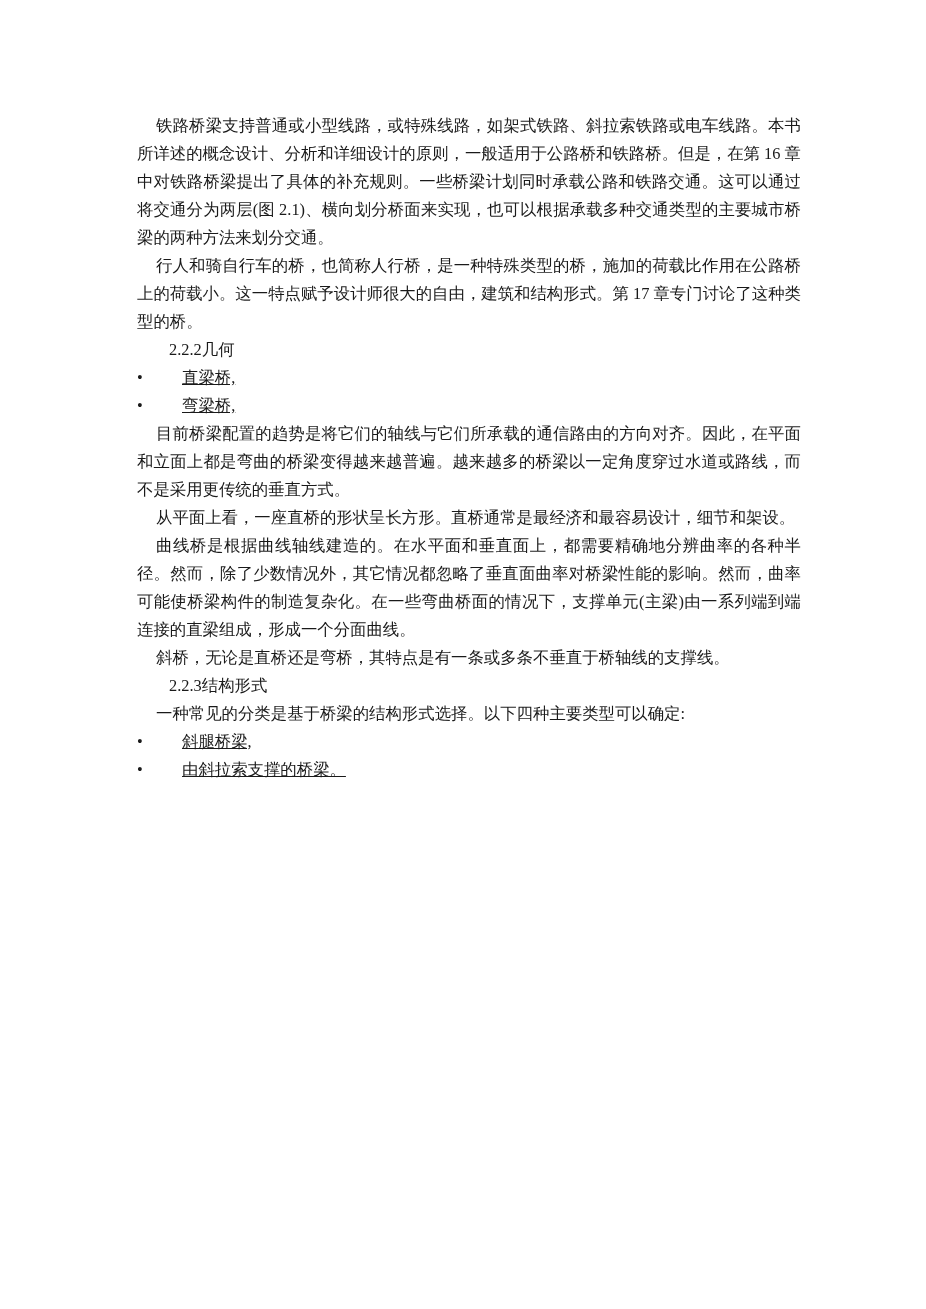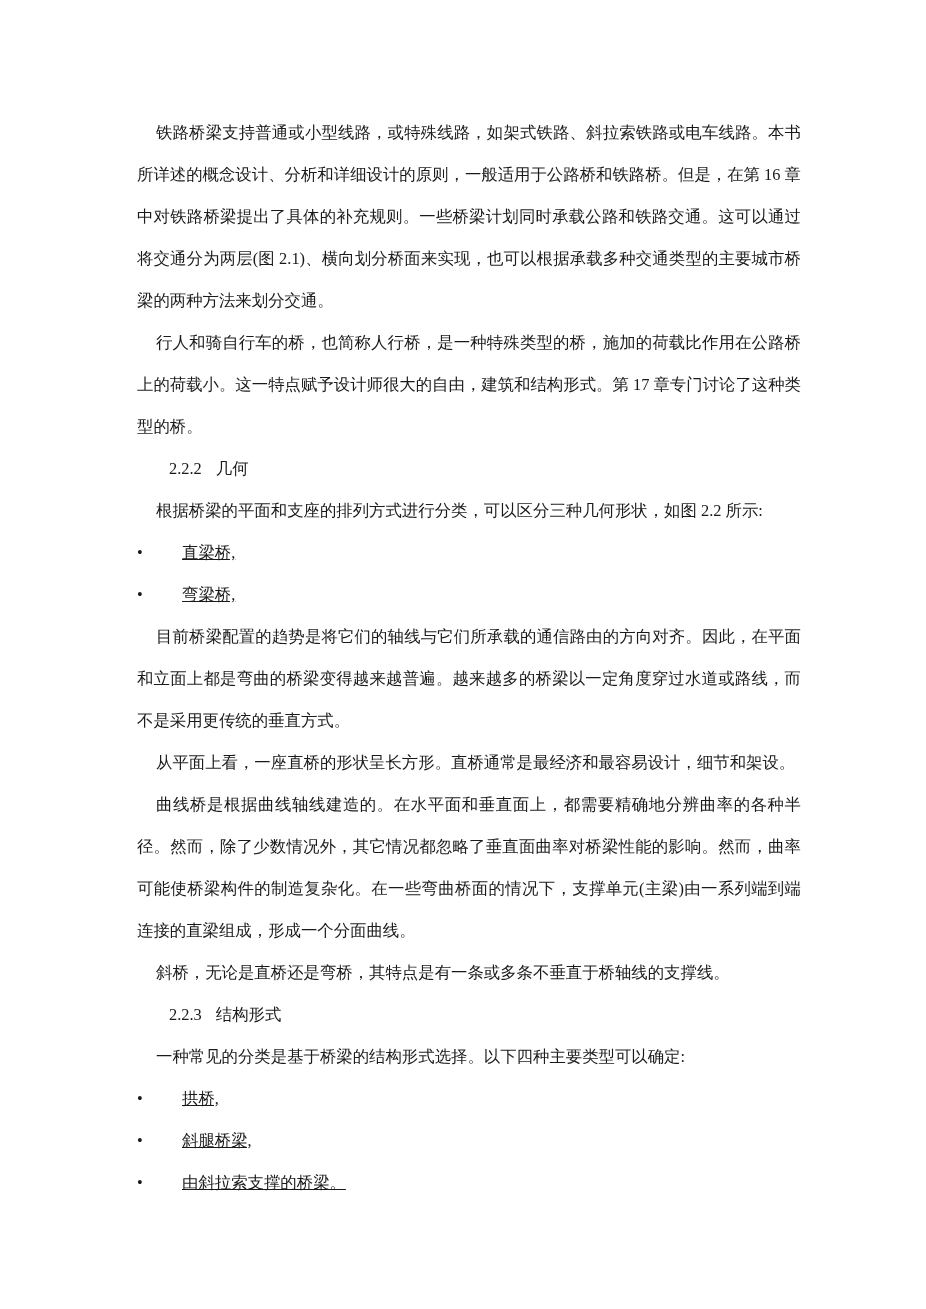--- a/index.html
+++ b/index.html
@@ -10,45 +10,43 @@
     background:#ffffff;
     overflow:hidden;
   }
   .content{
     position:absolute;
     left:137px;
     top:112px;
     width:664px;
     font-family:"Liberation Serif","DejaVu Serif",serif;
     font-size:16.4px;
-    line-height:42px;
+    line-height:28px;
     color:#1a1a1a;
     text-align:justify;
   }
   .content p{margin:0;padding:0;}
   .para{text-indent:19px;}
   .heading{text-indent:32px;}
-  .h-num{margin-right:14px;}
+  .h-num{}
   .bullet-line{padding-left:36px;text-indent:0;text-align:left;text-decoration:underline;}
   .bullet-glyph{display:inline-block;width:45px;}
 </style>
 </head>
 <body>
 
 <div class="page">
   <div class="content" id="content">
       <p class="para">铁路桥梁支持普通或小型线路，或特殊线路，如架式铁路、斜拉索铁路或电车线路。本书所详述的概念设计、分析和详细设计的原则，一般适用于公路桥和铁路桥。但是，在第 16 章中对铁路桥梁提出了具体的补充规则。一些桥梁计划同时承载公路和铁路交通。这可以通过将交通分为两层(图 2.1)、横向划分桥面来实现，也可以根据承载多种交通类型的主要城市桥梁的两种方法来划分交通。</p>
       <p class="para">行人和骑自行车的桥，也简称人行桥，是一种特殊类型的桥，施加的荷载比作用在公路桥上的荷载小。这一特点赋予设计师很大的自由，建筑和结构形式。第 17 章专门讨论了这种类型的桥。</p>
       <p class="heading"><span class="h-num">2.2.2</span><span class="h-title">几何</span></p>
-      <p class="para">根据桥梁的平面和支座的排列方式进行分类，可以区分三种几何形状，如图 2.2 所示:</p>
       <p class="bullet-line"><span class="bullet-glyph">•</span><span class="bullet-text">直梁桥,</span></p>
       <p class="bullet-line"><span class="bullet-glyph">•</span><span class="bullet-text">弯梁桥,</span></p>
       <p class="para">目前桥梁配置的趋势是将它们的轴线与它们所承载的通信路由的方向对齐。因此，在平面和立面上都是弯曲的桥梁变得越来越普遍。越来越多的桥梁以一定角度穿过水道或路线，而不是采用更传统的垂直方式。</p>
       <p class="para">从平面上看，一座直桥的形状呈长方形。直桥通常是最经济和最容易设计，细节和架设。</p>
       <p class="para">曲线桥是根据曲线轴线建造的。在水平面和垂直面上，都需要精确地分辨曲率的各种半径。然而，除了少数情况外，其它情况都忽略了垂直面曲率对桥梁性能的影响。然而，曲率可能使桥梁构件的制造复杂化。在一些弯曲桥面的情况下，支撑单元(主梁)由一系列端到端连接的直梁组成，形成一个分面曲线。</p>
       <p class="para">斜桥，无论是直桥还是弯桥，其特点是有一条或多条不垂直于桥轴线的支撑线。</p>
       <p class="heading"><span class="h-num">2.2.3</span><span class="h-title">结构形式</span></p>
       <p class="para">一种常见的分类是基于桥梁的结构形式选择。以下四种主要类型可以确定:</p>
-      <p class="bullet-line"><span class="bullet-glyph">•</span><span class="bullet-text">拱桥,</span></p>
       <p class="bullet-line"><span class="bullet-glyph">•</span><span class="bullet-text">斜腿桥梁,</span></p>
       <p class="bullet-line"><span class="bullet-glyph">•</span><span class="bullet-text">由斜拉索支撑的桥梁。</span></p>
     </div>
 </div>
 
 </body></html>

